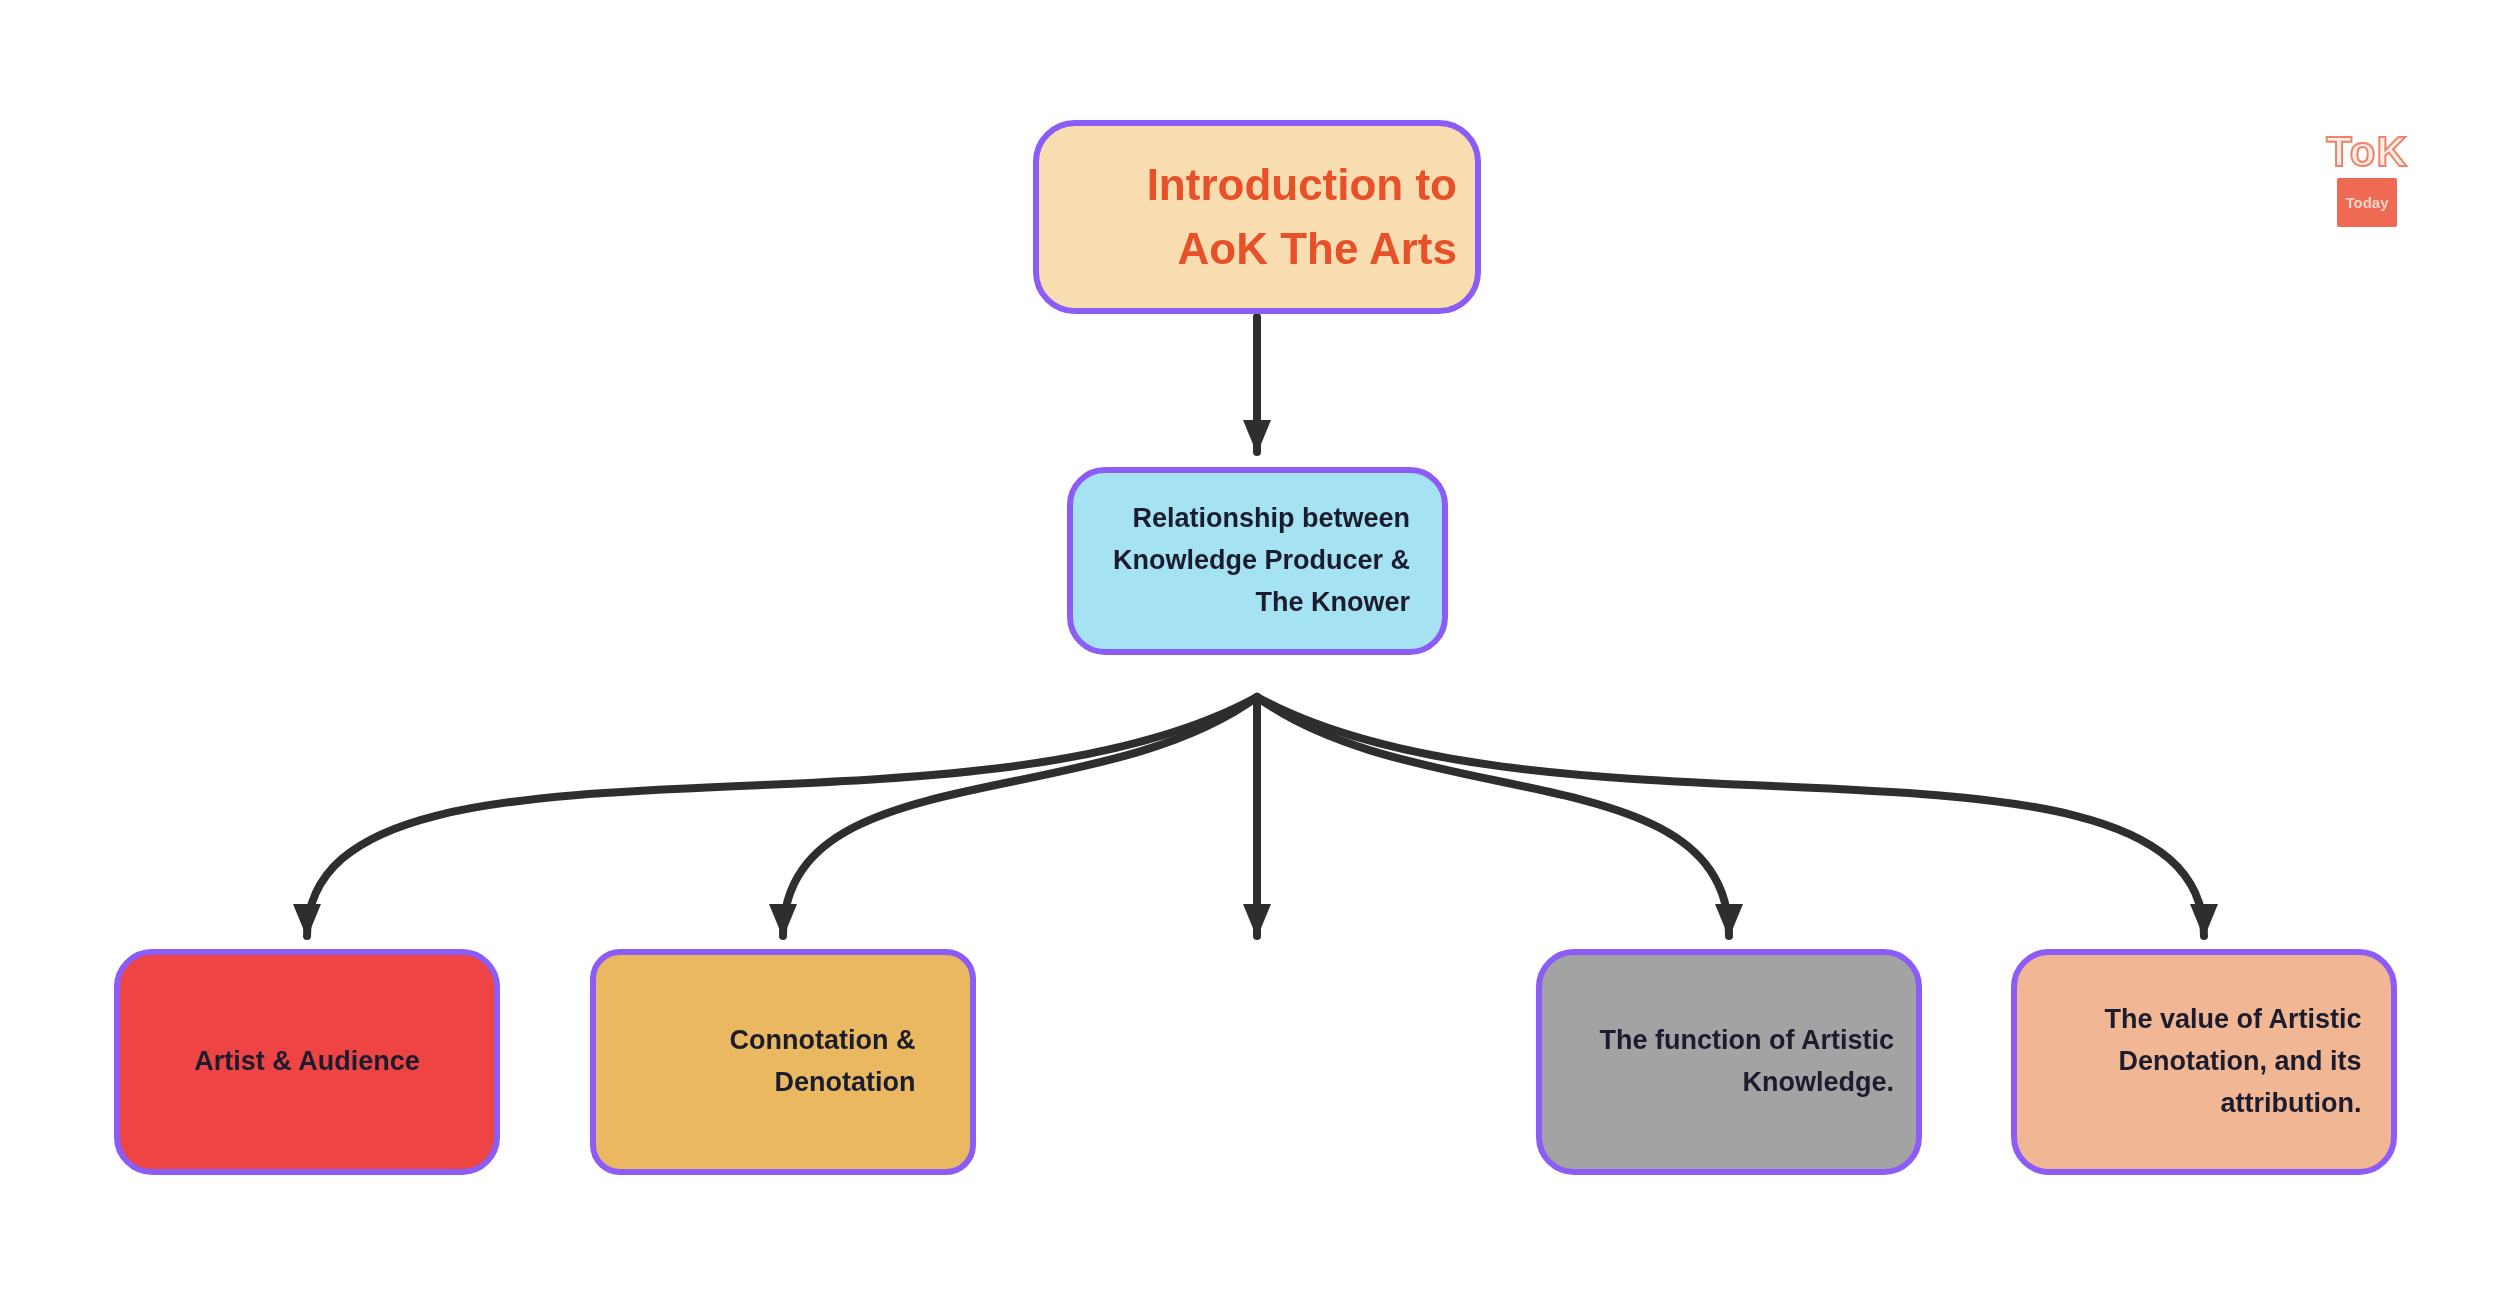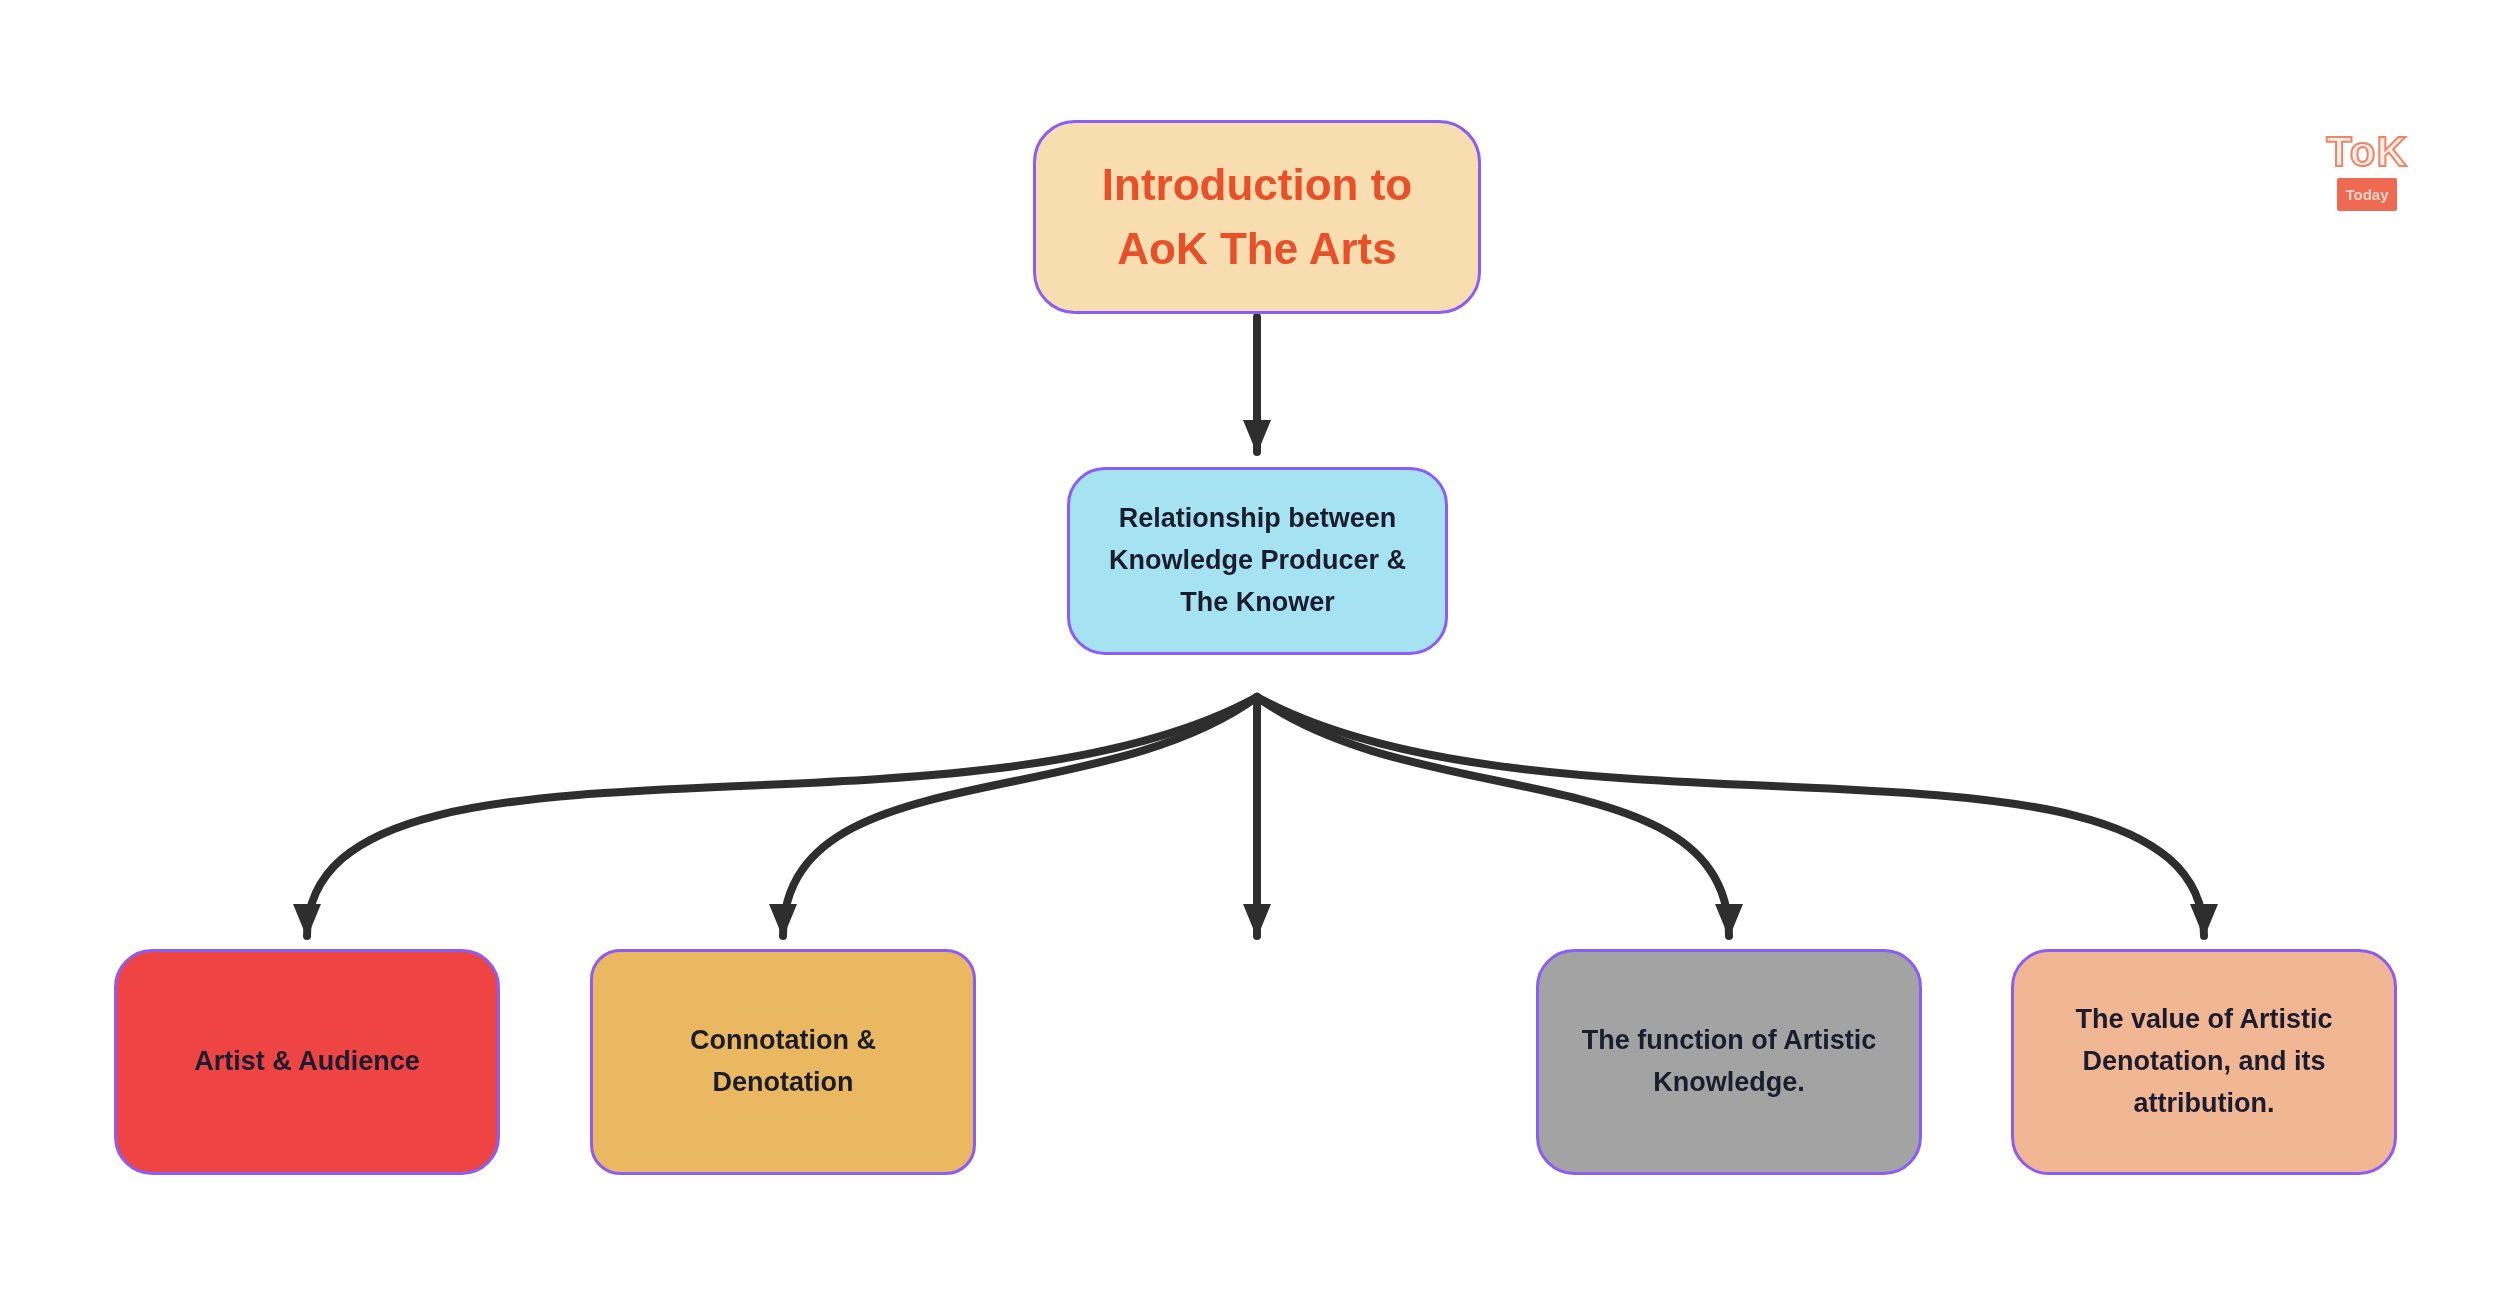--- a/index.html
+++ b/index.html
@@ -19,22 +19,22 @@
   svg.connectors path.edge {
     fill: none;
     stroke-width: 8px;
     stroke-linecap: round;
   }
   .node {
     position: absolute;
     display: flex;
     align-items: center;
     justify-content: center;
-    text-align: center;
-    border: 3px solid #8b5cf6;
+    text-align: right;
+    border: 6px solid #8b5cf6;
     border-radius: 38px;
     font-weight: bold;
     color: #1b1c2e;
     font-size: 27px;
     line-height: 1.55;
     padding: 16px 4px;
   }
   .node span { display: inline-block; }
   .node-root {
     left: 1033px; top: 120px; width: 448px; height: 194px;
@@ -63,21 +63,21 @@
     color: #fdeee6;
     -webkit-text-stroke: 2px #ef8468;
   }
   .logo-today {
     display: inline-block;
     margin-top: 2px;
     background: #ee6a53;
     color: #f9d4c8;
     font-size: 15px;
     font-weight: bold;
-    padding: 8px 8px;
+    padding: 16px 8px;
     border-radius: 2px;
   }
 </style>
 </head>
 <body>
 
 <div class="canvas">
 
   <svg class="connectors" viewBox="0 0 2500 1302" aria-hidden="true">
     <defs>

